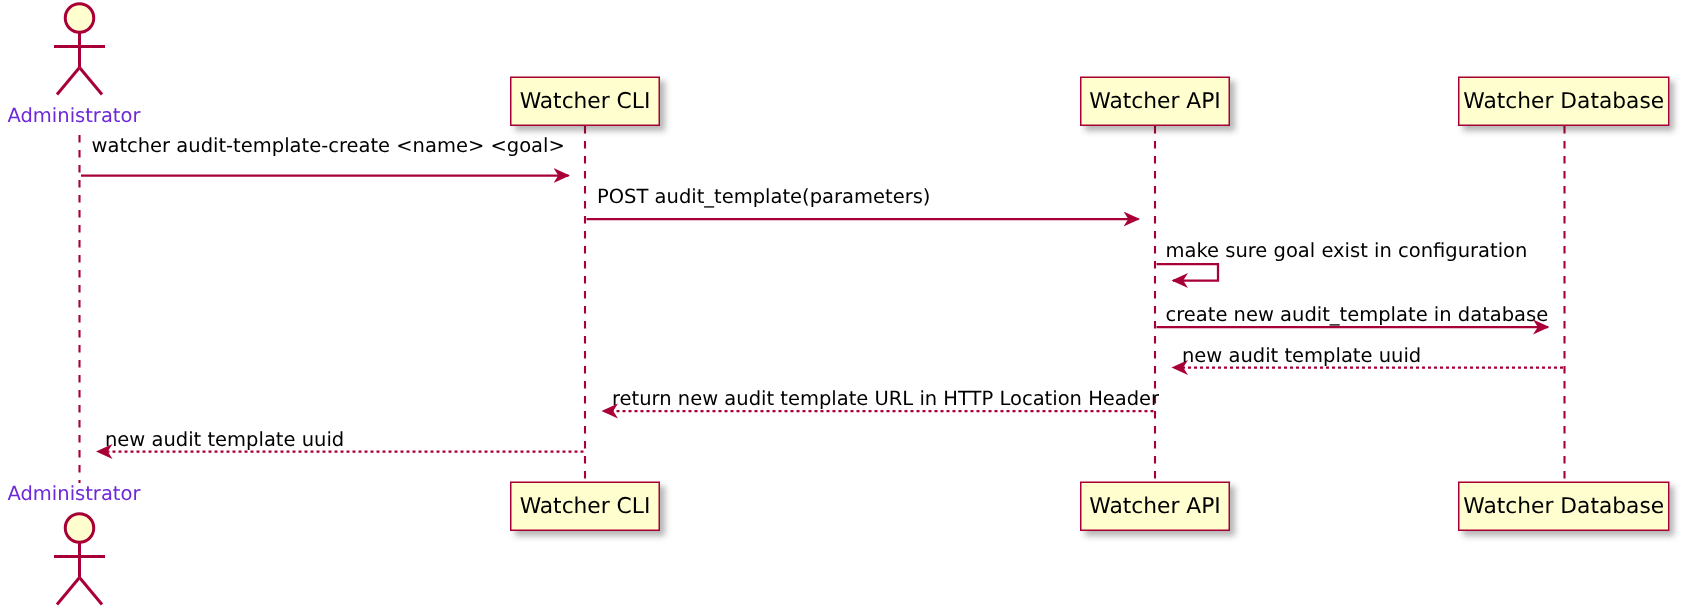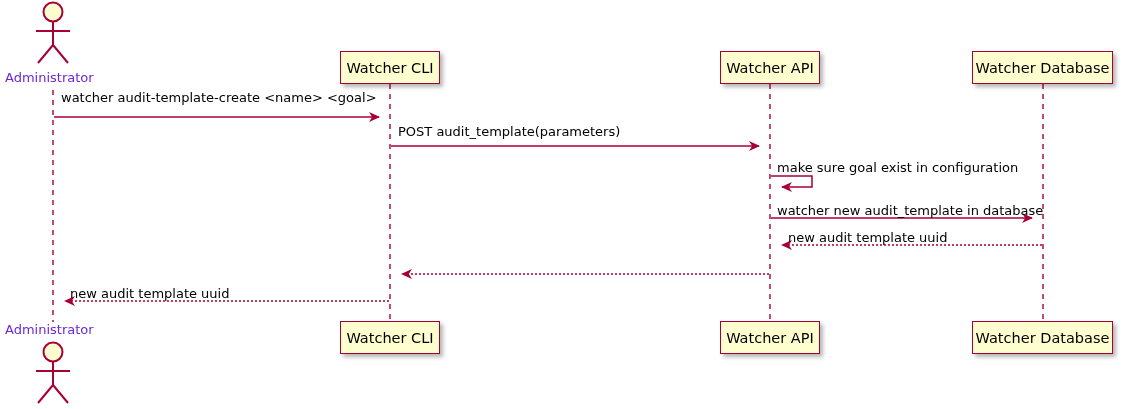--- a/index.html
+++ b/index.html
@@ -139,20 +139,21 @@
   <div class="actor-label" style="left:5px; top:70px;">Administrator</div>
 
   <div class="actor-label" style="left:5px; top:322px;">Administrator</div>
 
   <div class="msg-label" style="left:61px; top:90px;">watcher audit-template-create &lt;name&gt; &lt;goal&gt;</div>
 
   <div class="msg-label" style="left:398px; top:124px;">POST audit_template(parameters)</div>
 
   <div class="msg-label" style="left:777px; top:160px;text-align:right;">make sure goal exist in configuration</div>
 
-  <div class="msg-label" style="left:777px; top:203px;">watcher new audit_template in database</div>
+  <div class="msg-label" style="left:777px; top:203px;">create new audit_template in database</div>
 
   <div class="msg-label" style="left:788px; top:230px;">new audit template uuid</div>
 
+  <div class="msg-label" style="left:408px; top:259px;">return new audit template URL in HTTP Location Header</div>
 
   <div class="msg-label" style="left:70px; top:286px;">new audit template uuid</div>
 
 </div>
 
 </body></html>

